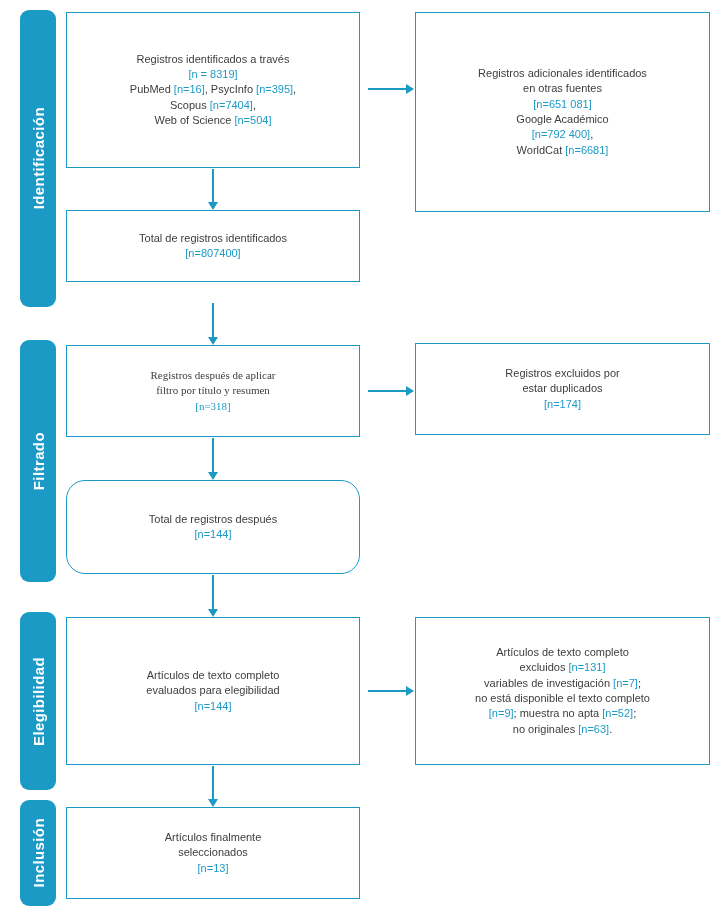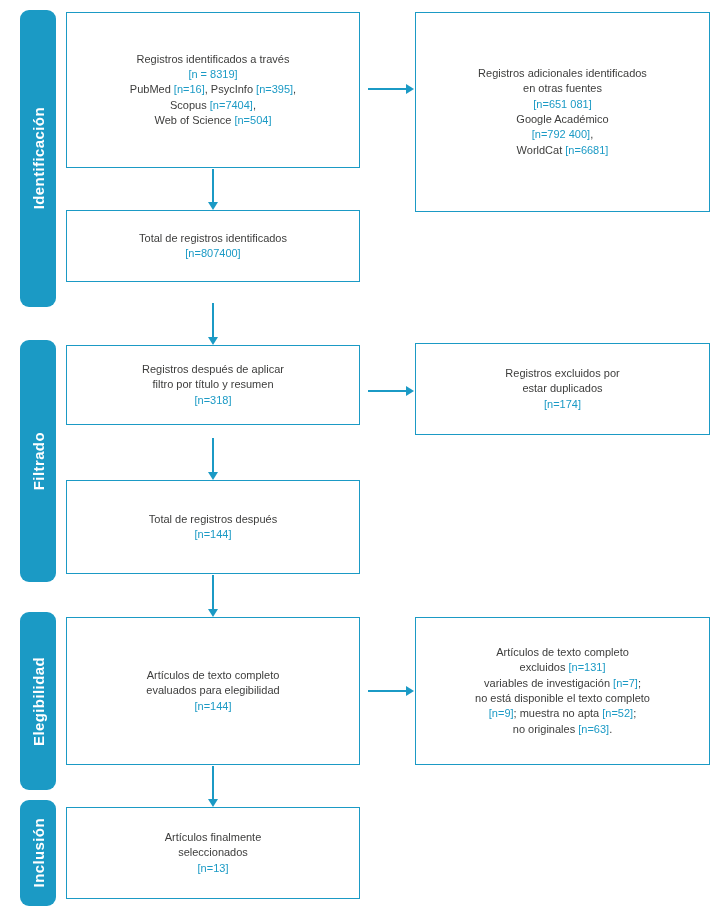--- a/index.html
+++ b/index.html
@@ -61,23 +61,23 @@
   .col-right { left: 415px; width: 295px; }
 
   #stage-identificacion { top: 10px;  height: 297px; }
   #stage-filtrado       { top: 340px; height: 242px; }
   #stage-elegibilidad   { top: 612px; height: 178px; }
   #stage-inclusion      { top: 800px; height: 106px; }
 
   #box-identified-db        { top: 12px;  height: 156px; }
   #box-identified-other     { top: 12px;  height: 200px; }
   #box-total-identified     { top: 210px; height: 72px; }
-  #box-after-filter         { top: 345px; height: 80px; }
+  #box-after-filter         { top: 345px; height: 92px; font-family: Liberation Serif, serif; }
   #box-excluded-duplicates  { top: 343px; height: 92px; }
-  #box-total-after-dup      { top: 480px; height: 94px; }
+  #box-total-after-dup      { top: 480px; height: 94px; border-radius: 19px; }
   #box-fulltext-assessed    { top: 617px; height: 148px; }
   #box-fulltext-excluded    { top: 617px; height: 148px; }
   #box-final-selected       { top: 807px; height: 92px; }
 
   
   .arrow-v {
     position: absolute;
     width: 2px;
     background: var(--accent);
     left: 212px;

